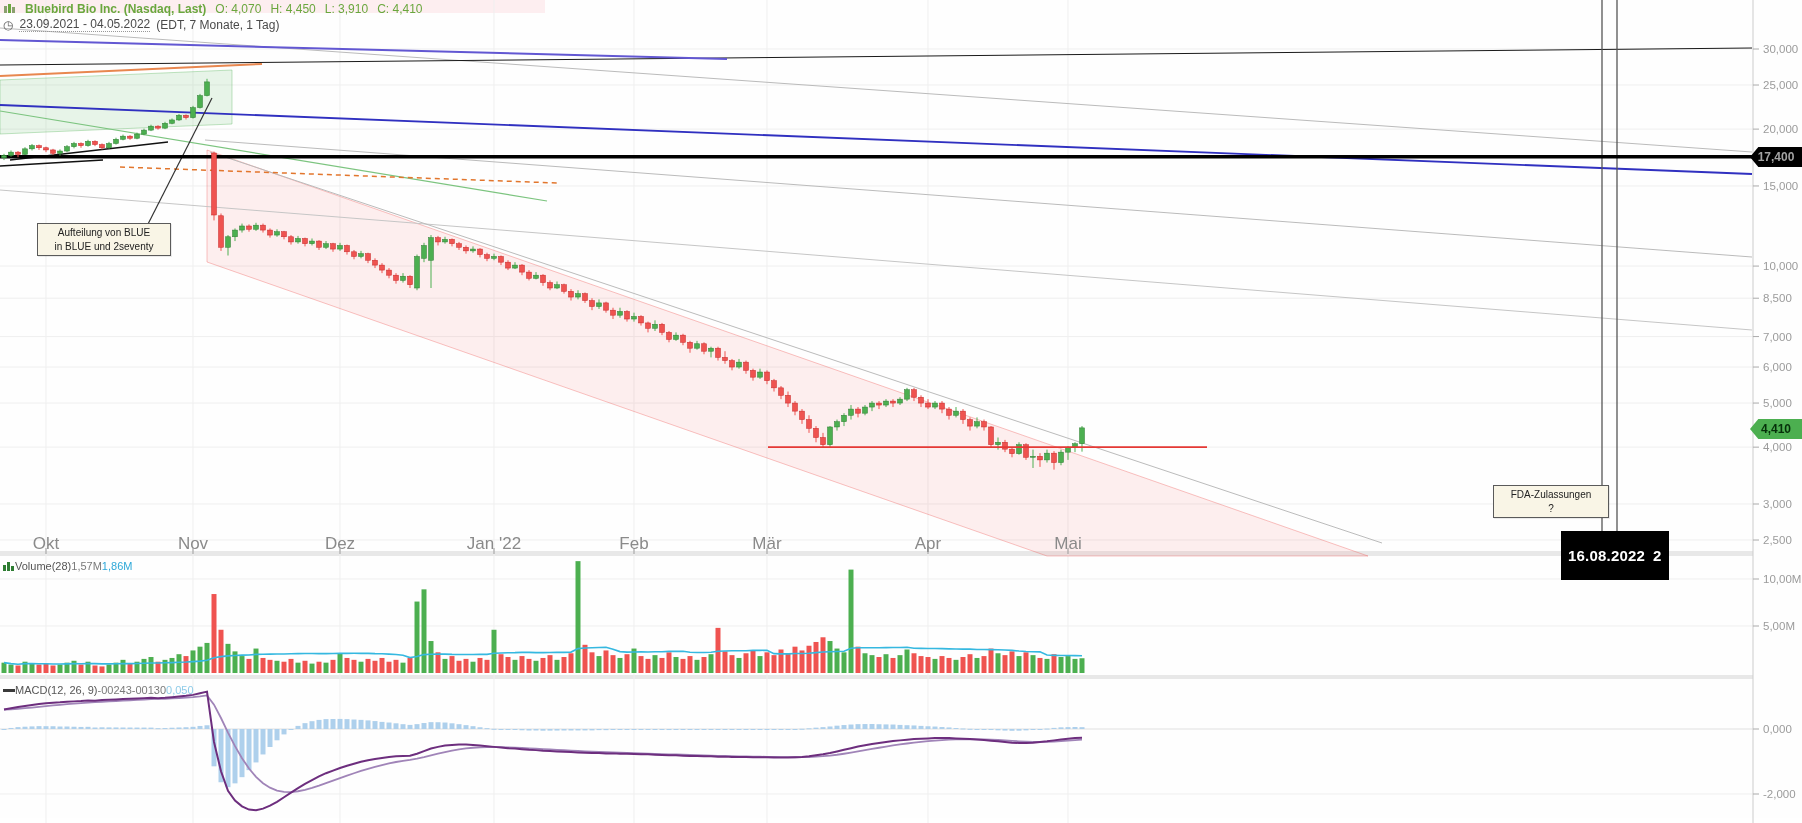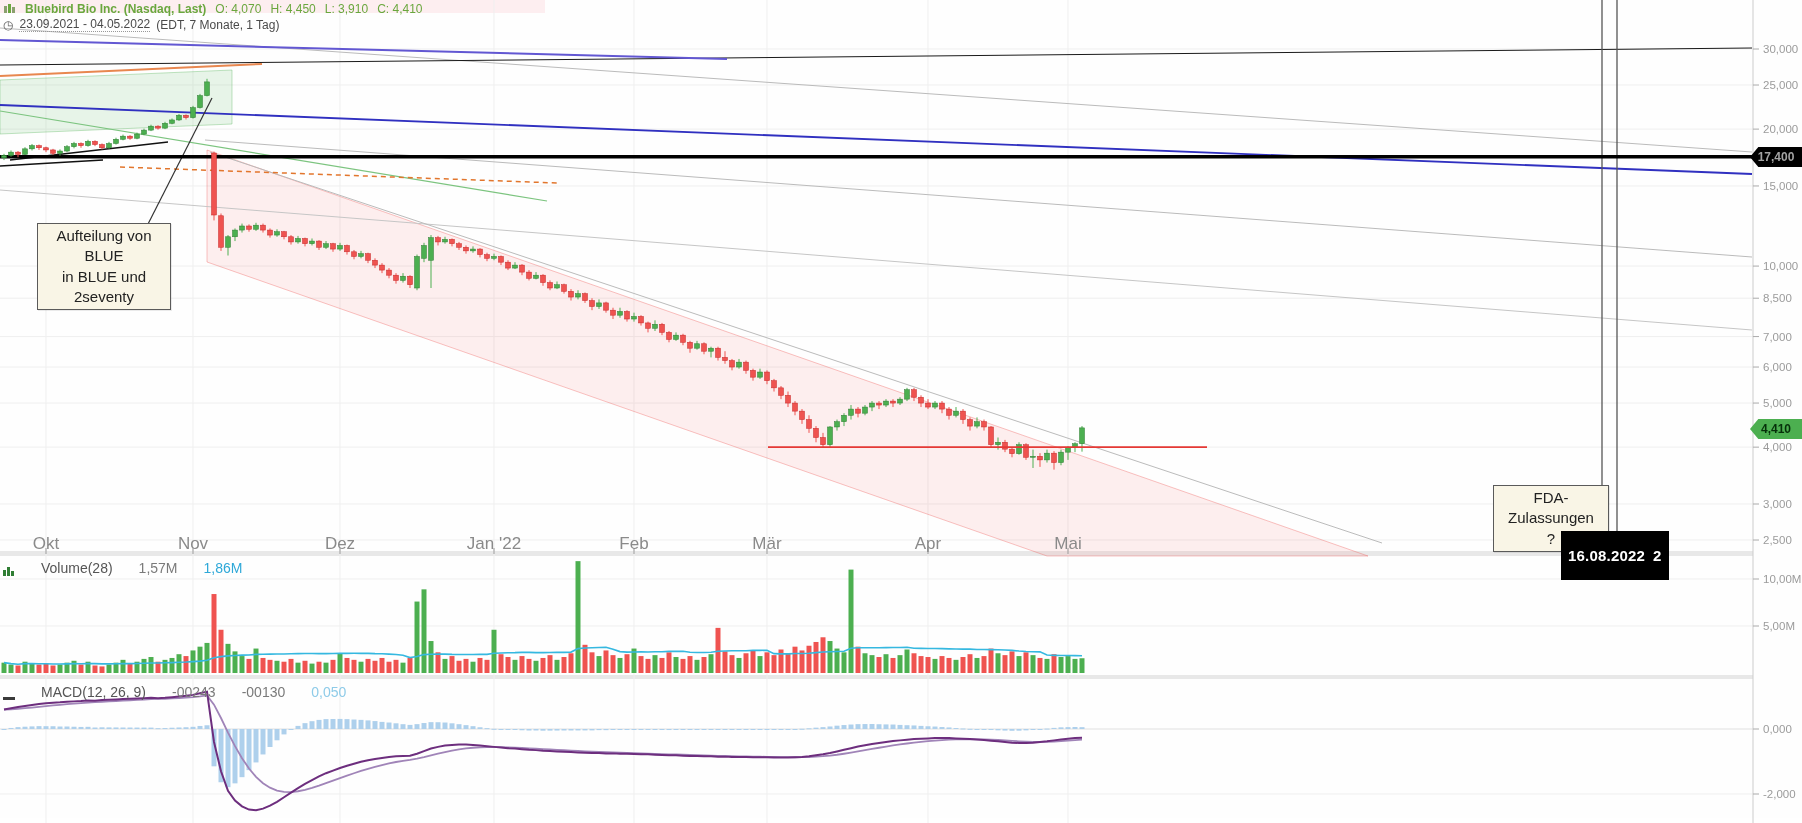--- a/index.html
+++ b/index.html
@@ -8,30 +8,30 @@
   #root{position:relative;width:1802px;height:818px;background:#fefefe;}
   #chart-canvas{position:absolute;left:0;top:0;}
   .ovl{position:absolute;white-space:nowrap;}
   .axis-lab{position:absolute;font-size:11.5px;color:#9b9b9b;transform:translateY(-50%);}
   .month-lab{position:absolute;font-size:17px;color:#8a8a8a;transform:translateX(-50%);top:534px;}
   .hdr1{left:3px;top:2px;font-size:12px;color:#6aa73e;display:flex;gap:9px;align-items:center;}
   .hdr1 .sym{font-weight:bold;}
   .hdr2{left:3px;top:17px;font-size:12px;color:#4a4a4a;display:flex;gap:6px;align-items:center;}
   .hdr2 .rng{border-bottom:1px dotted #999;}
   .note-box{position:absolute;background:#f9f5e6;border:1.5px solid #5a5a5a;
-            color:#222;font-size:15px;text-align:center;line-height:1.35;
+            color:#222;font-size:10px;text-align:center;line-height:1.35;
             padding:2px 5px;box-shadow:1px 1px 0 rgba(0,0,0,0.08);}
   .tag{position:absolute;font-size:12px;font-weight:bold;height:20px;line-height:20px;
        text-align:center;clip-path:polygon(0 50%,16% 0,100% 0,100% 100%,16% 100%);}
   .tag-black{background:#000;color:#a3a3a3;}
   .tag-green{background:#4caf50;color:#06300a;}
   .date-marker{position:absolute;background:#000;color:#fff;font-size:15px;font-weight:bold;
                padding:16px 7px;letter-spacing:.2px;}
   .date-marker .n2{margin-left:8px;}
-  .legend{position:absolute;font-size:14px;color:#555;display:flex;gap:26px;align-items:flex-end;}
+  .legend{position:absolute;font-size:11px;color:#555;display:flex;gap:0;align-items:center;}
   .legend .v1{color:#7a7a7a;}
   .legend .v2{color:#2ea8d8;}
   .legend .v3{color:#8ecbe8;}
   .icon{display:inline-flex;align-items:flex-end;gap:1px;}
   .clock{color:#666;font-size:12px;}
   .dashic{width:12px;height:3px;background:#3a3a3a;display:inline-block;}
 </style>
 </head>
 <body>
 

